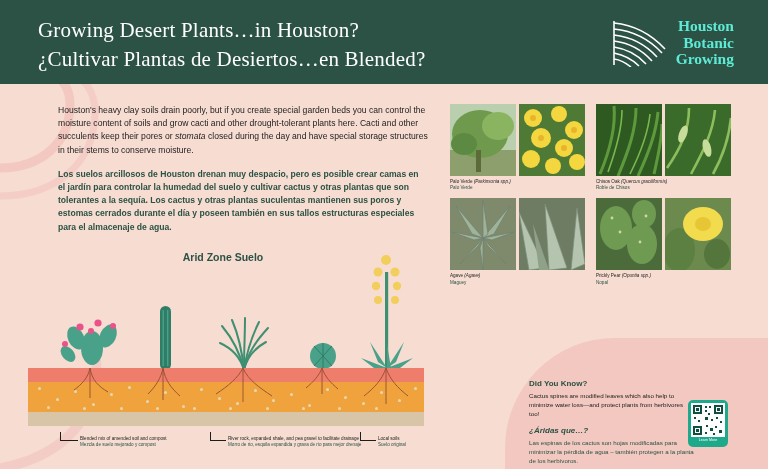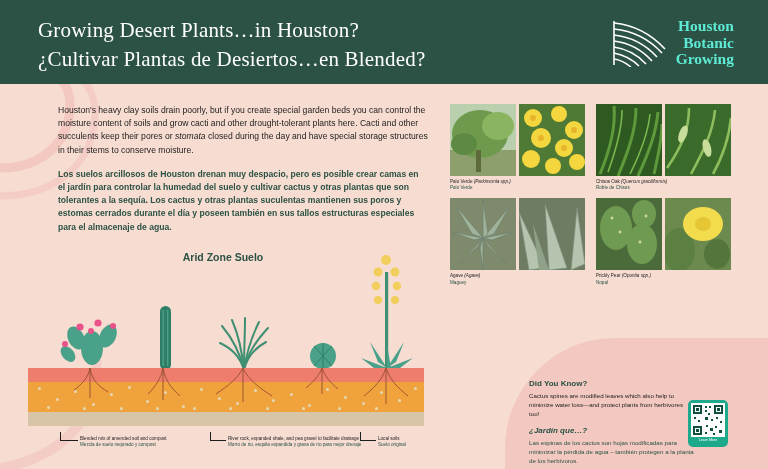--- a/index.html
+++ b/index.html
@@ -598,21 +598,21 @@
           <span class="es">Nopal</span>
         </div>
       </div>
     </div>
   </div>
 
   <div class="dyk">
     <div class="dyk-inner">
       <h3>Did You Know?</h3>
       <p>Cactus spines are modified leaves which also help to minimize water loss—and protect plants from herbivores too!</p>
-      <h4>¿Jardín que…?</h4>
+      <h4>¿Áridas que…?</h4>
       <div class="p-es">Las espinas de los cactus son hojas modificadas para minimizar la pérdida de agua – también protegen a la planta de los herbívoros.</div>
     </div>
   </div>
 
   <div class="qr-box">
     <div class="qr">
       <span class="qr-cell" style="left:2px;top:2px;width:9px;height:9px"></span>
       <span class="qr-cell" style="left:4px;top:4px;width:5px;height:5px;background:#ffffff"></span>
       <span class="qr-cell" style="left:5px;top:5px;width:3px;height:3px"></span>
       <span class="qr-cell" style="left:23px;top:2px;width:9px;height:9px"></span>

